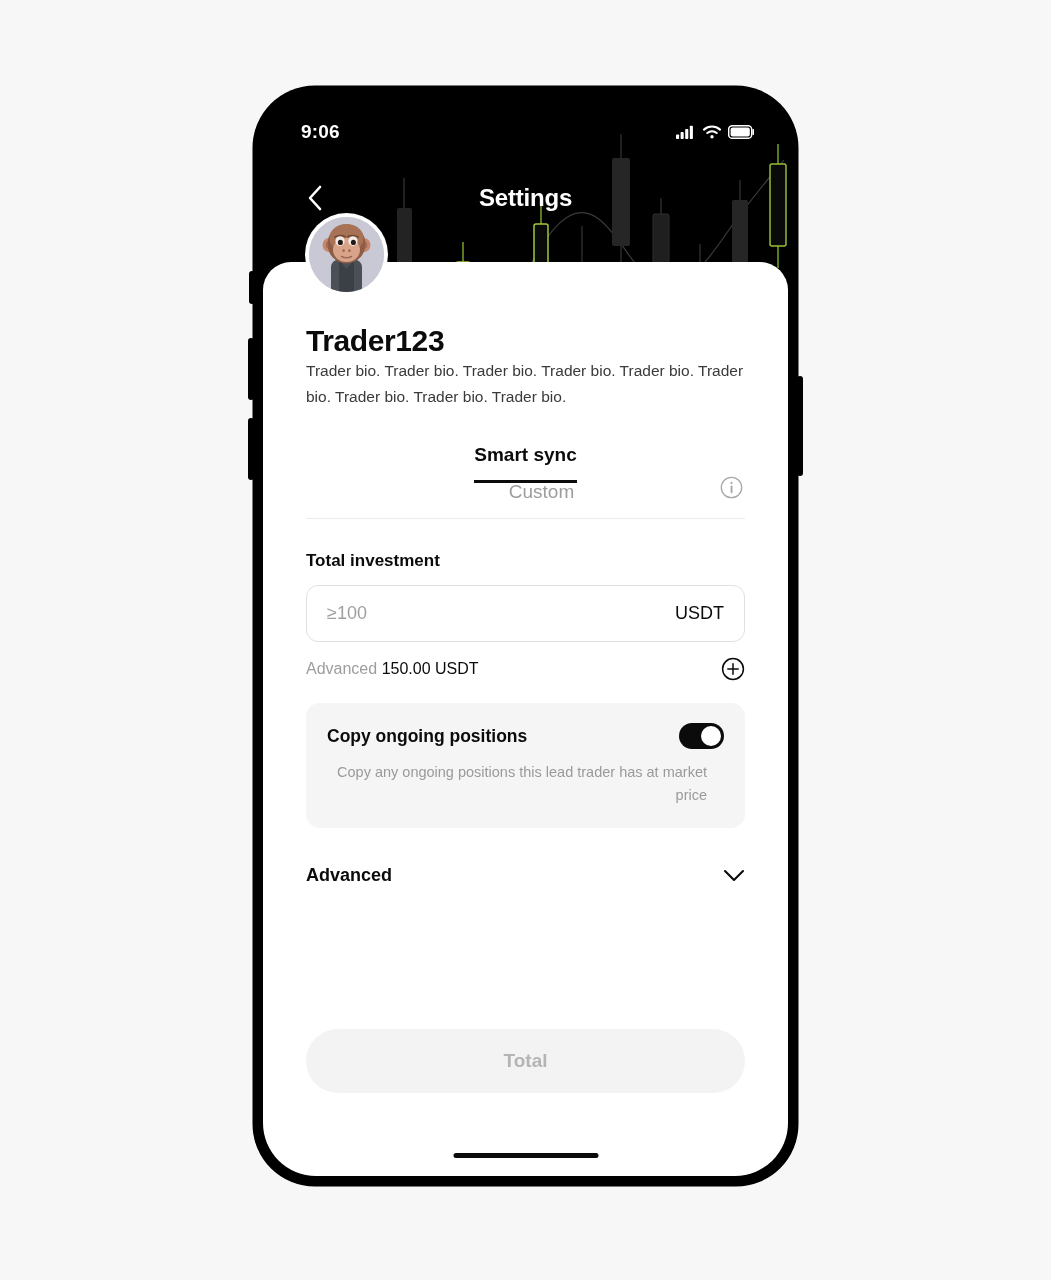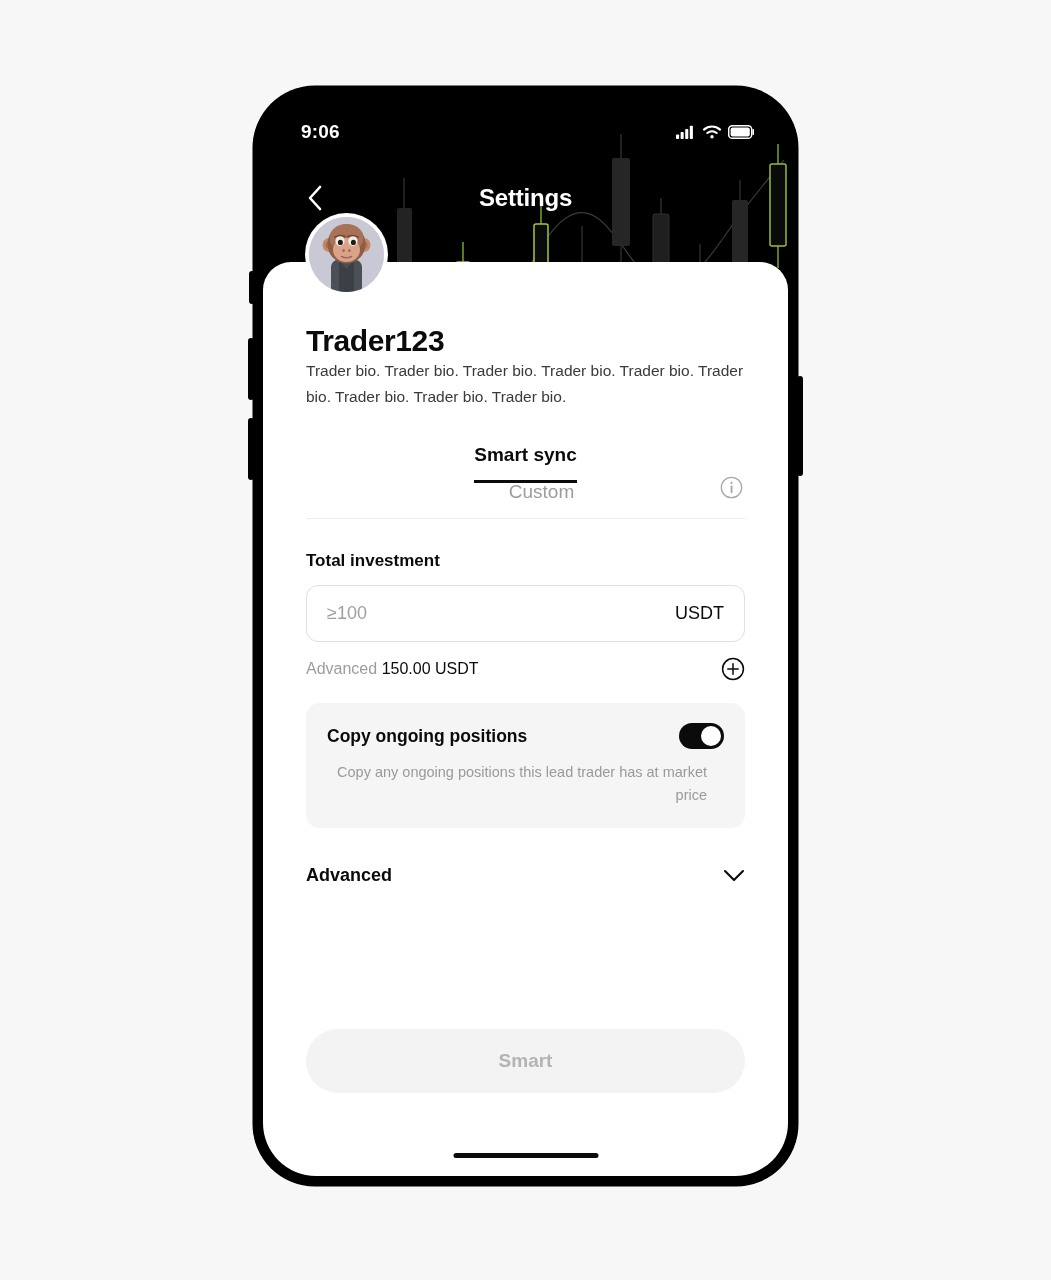--- a/index.html
+++ b/index.html
@@ -478,20 +478,20 @@
 
           <div id="advanced-row">
             <div id="advanced-label">Advanced</div>
             <svg width="22" height="13" viewBox="0 0 22 13">
               <path d="M2 2 L11 11 L20 2" stroke="#0b0b0b" stroke-width="2.1" fill="none" stroke-linecap="round" stroke-linejoin="round"></path>
             </svg>
           </div>
 
         </div>
 
-        <button id="copy-btn" disabled="">Smart</button>
+        <button id="copy-btn" disabled="">Total</button>
 
         <div id="home-indicator"></div>
       </div>
 
     </div>
   </div>
 </div>
 
 </body></html>

